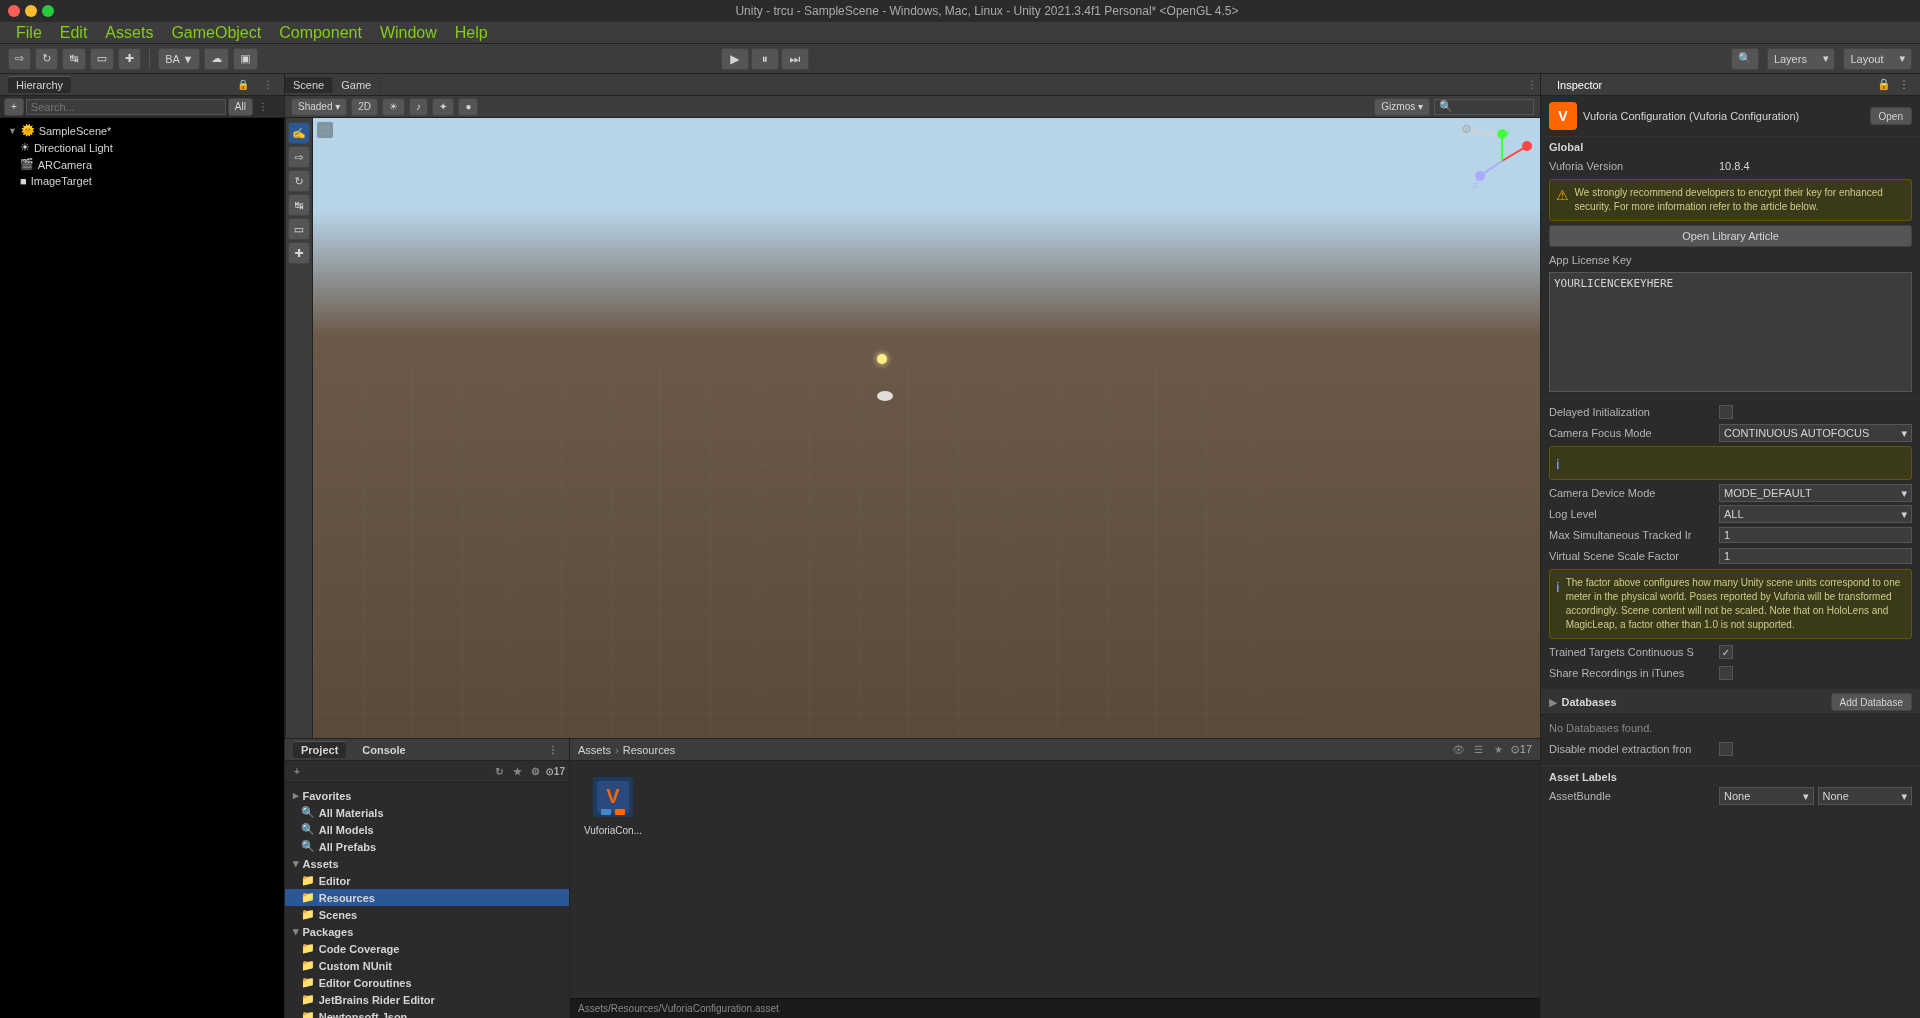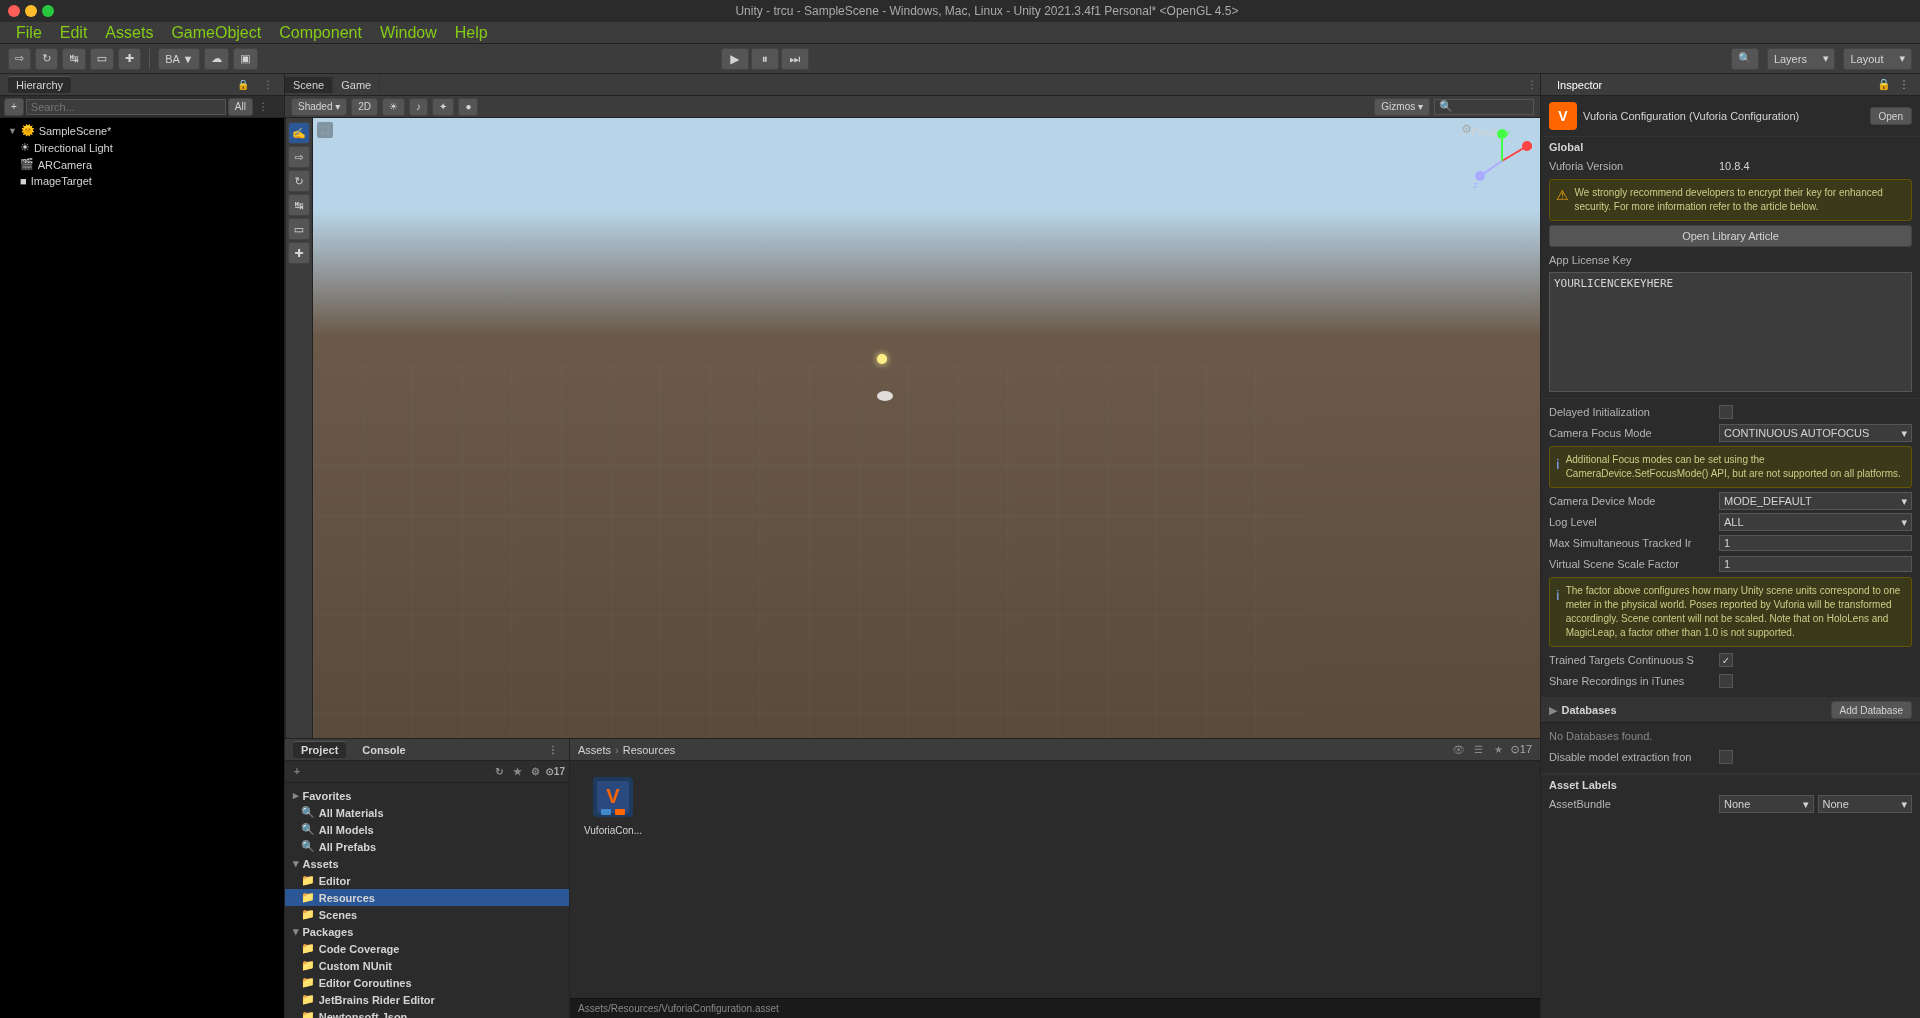--- a/index.html
+++ b/index.html
@@ -974,21 +974,20 @@
         <div class="field-row">
           <div class="field-label">Camera Focus Mode</div>
           <div class="dropdown-field">
             <span>CONTINUOUS AUTOFOCUS</span>
             <span>▾</span>
           </div>
         </div>
 
         <div class="warning-box">
           <span class="warning-icon" style="color:#88aaff">ℹ</span>
-          <div class="warning-text">Additional Focus modes can be set using the CameraDevice.SetFocusMode() API, but are not supported on all platforms.</div>
         </div>
 
         <div class="field-row">
           <div class="field-label">Camera Device Mode</div>
           <div class="dropdown-field">
             <span>MODE_DEFAULT</span>
             <span>▾</span>
           </div>
         </div>
         <div class="field-row">

